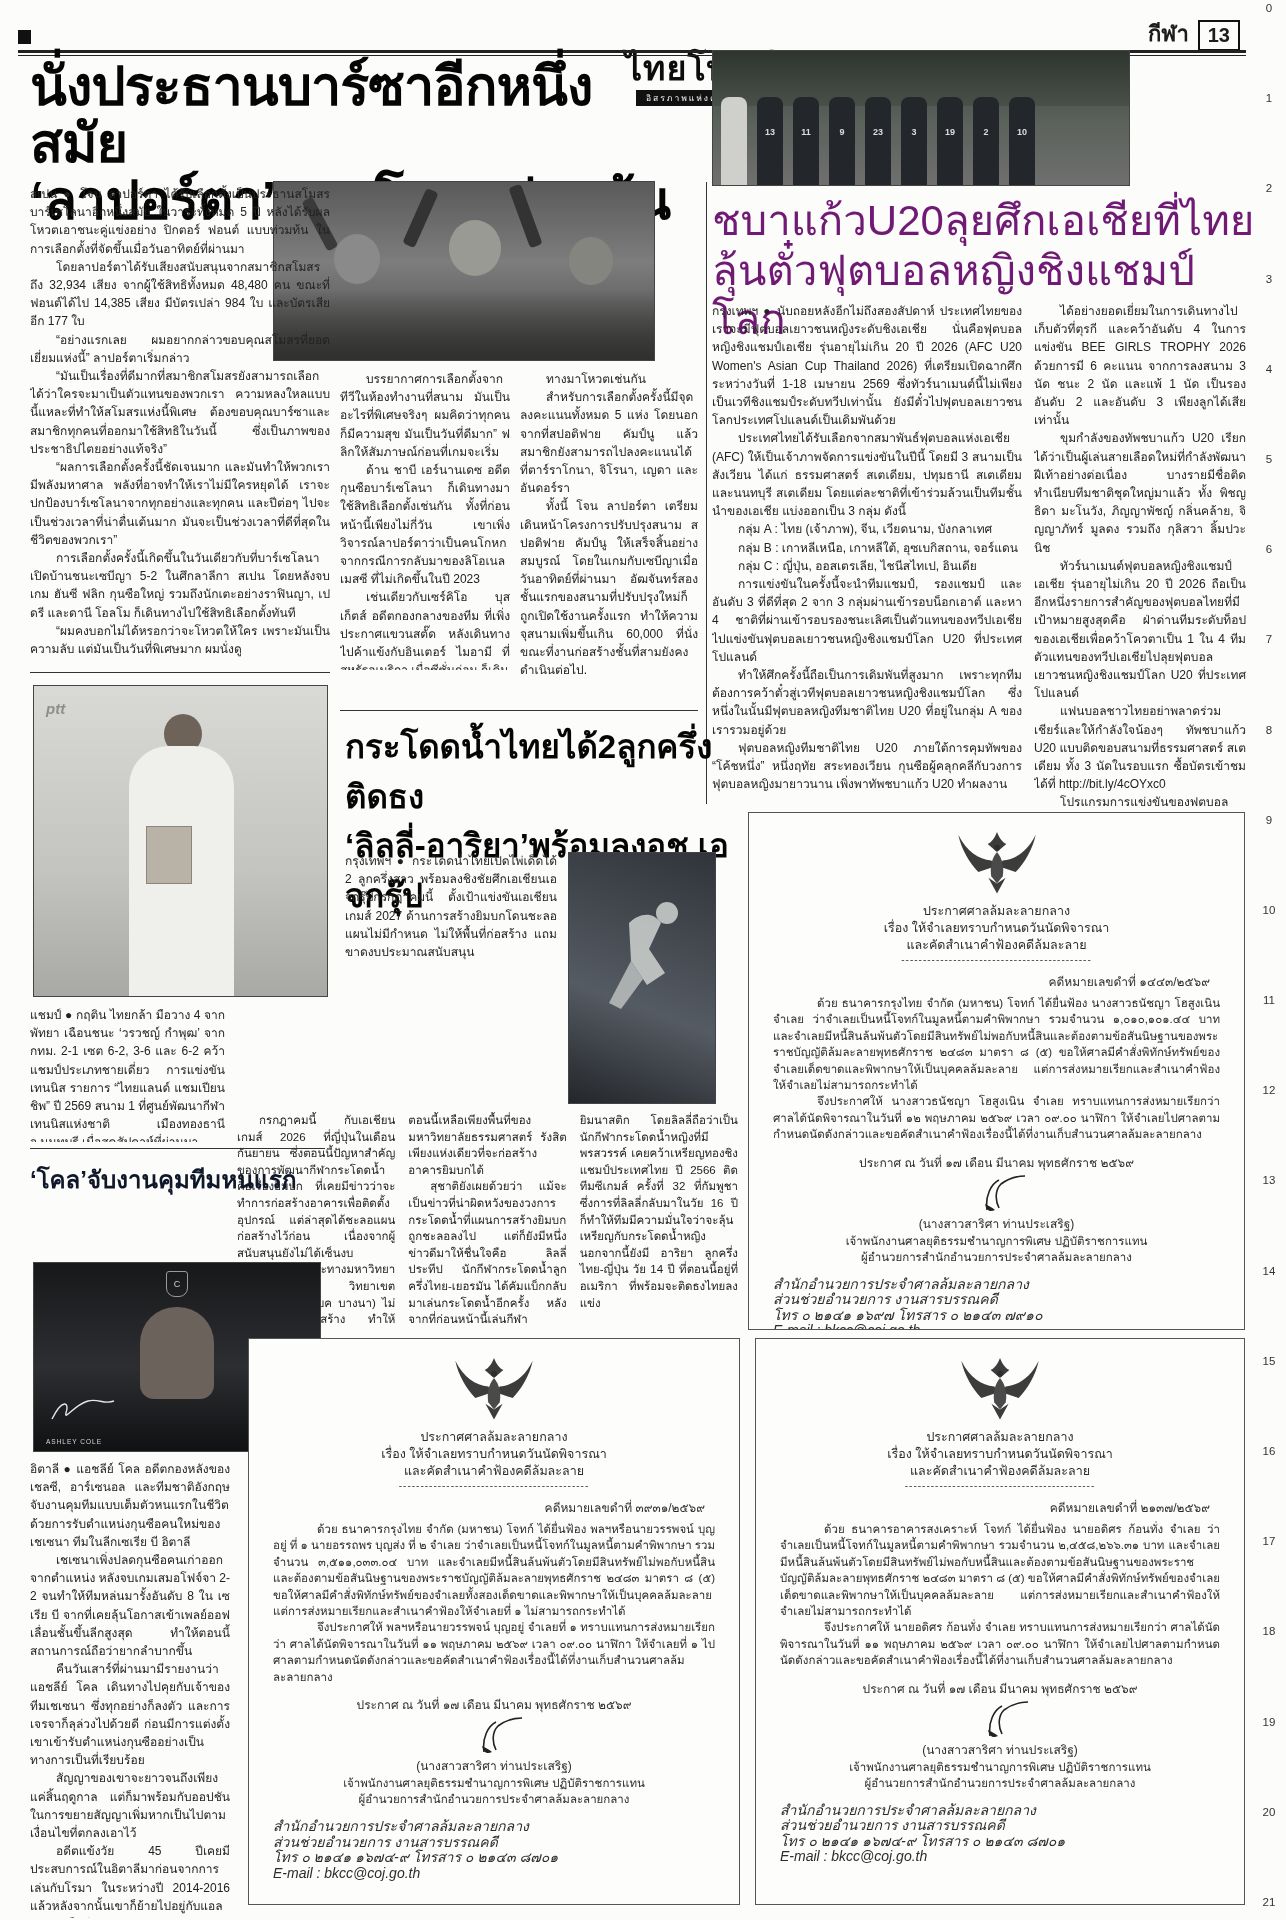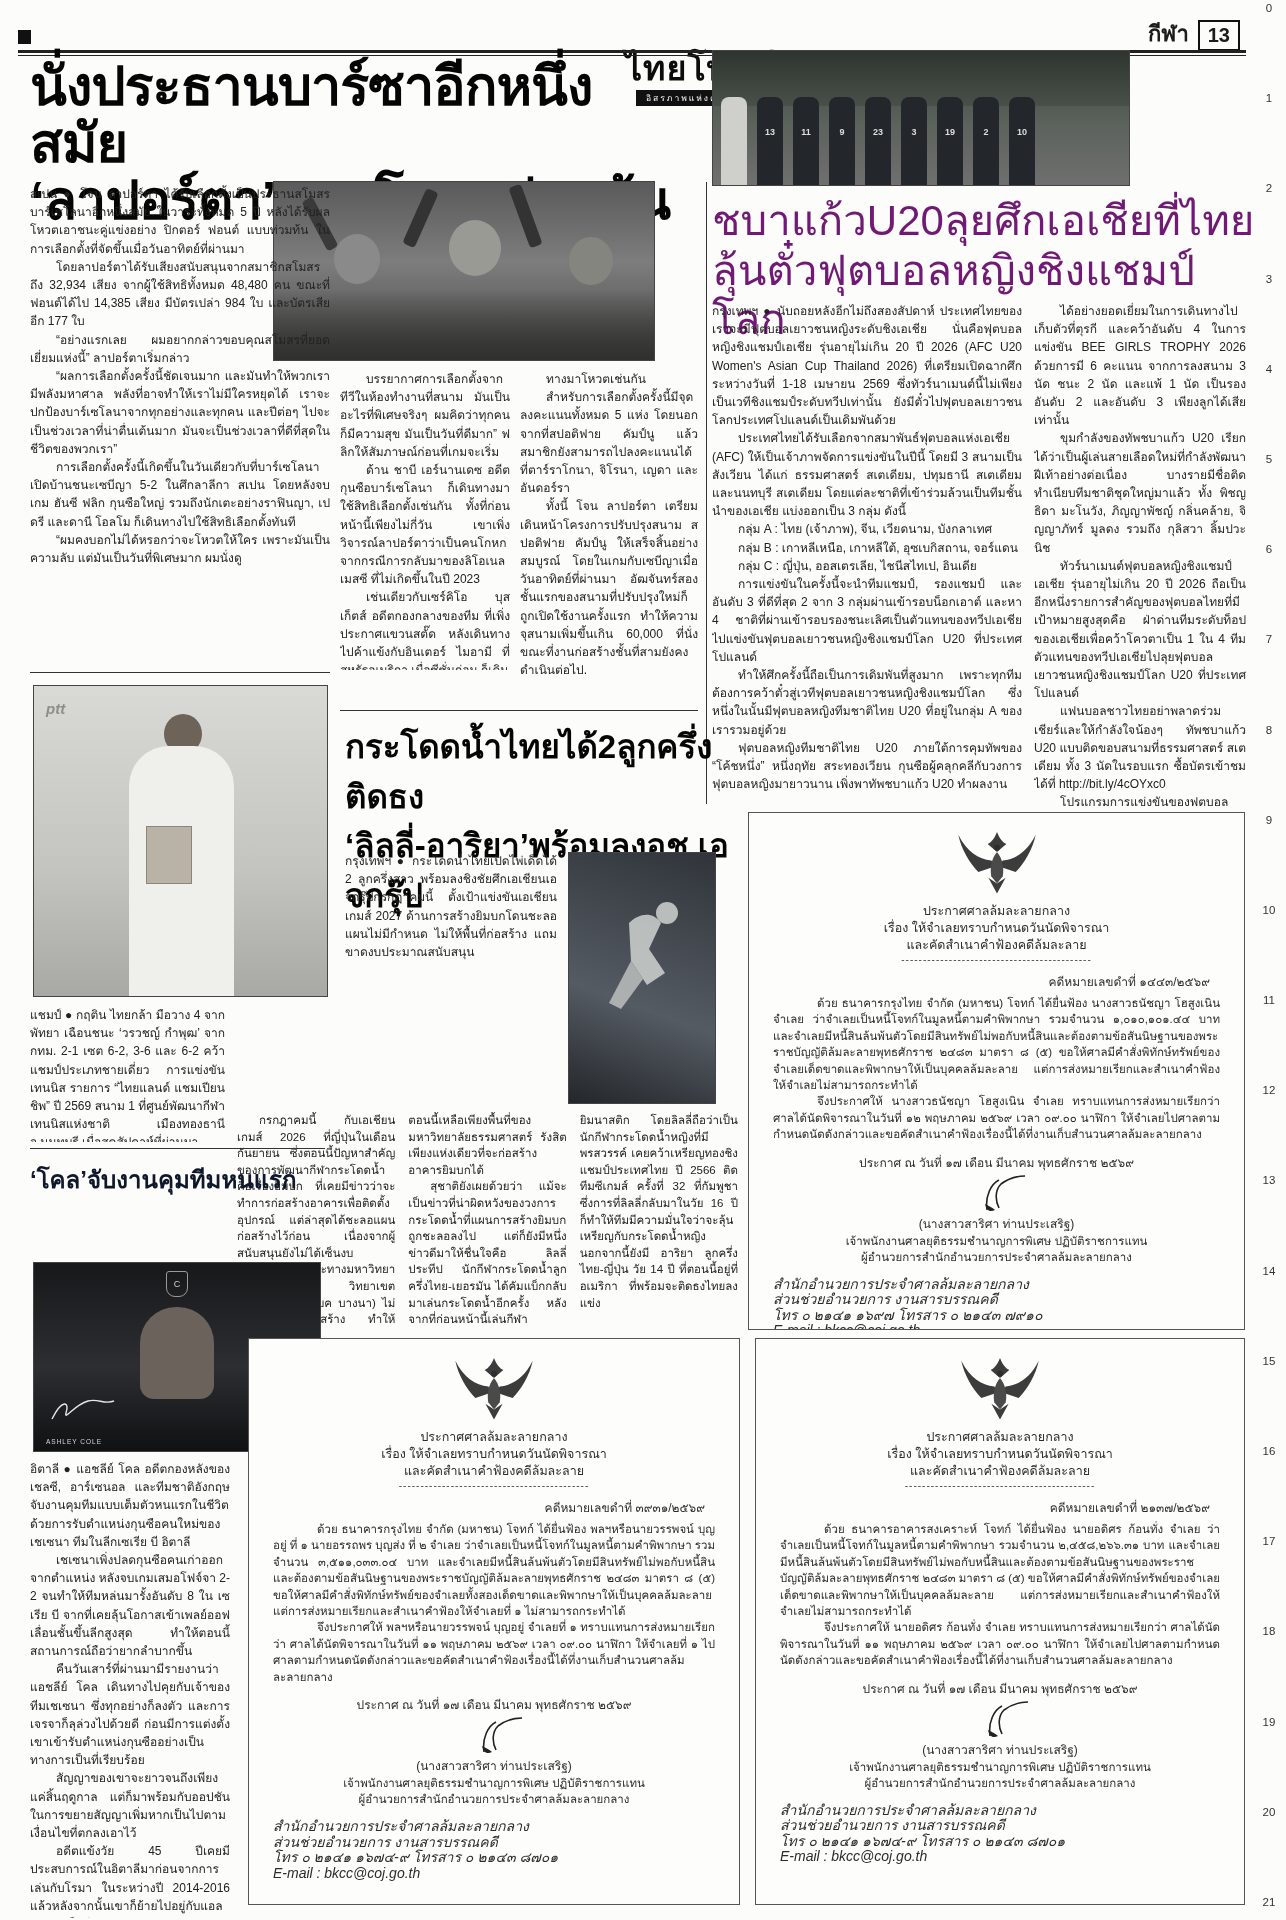--- a/index.html
+++ b/index.html
@@ -110,20 +110,21 @@
     <div class="sil-arm" style="left:245px;top:2px;width:13px;height:64px;transform:rotate(-20deg);background:#333;"></div>
     <div class="sil-arm" style="left:40px;top:14px;width:12px;height:56px;transform:rotate(-28deg);background:#3a3a3a;"></div>
     <div style="position:absolute;left:0;bottom:0;width:100%;height:70px;background:linear-gradient(0deg,#30302e,transparent);"></div>
   </div>
 
   <div class="col bodytext" style="left:30px;top:185px;width:300px;height:478px;">
     <p class="lead"><span class="dateline">สเปน ●</span> <span>โจน ลาปอร์ตา ได้รับเลือกตั้งเป็นประธานสโมสรบาร์เซโลนาอีกหนึ่งสมัย ในวาระทั้งหมด 5 ปี หลังได้รับผลโหวตเอาชนะคู่แข่งอย่าง ปิกตอร์ ฟอนต์ แบบท่วมท้น ในการเลือกตั้งที่จัดขึ้นเมื่อวันอาทิตย์ที่ผ่านมา</span></p>
     <div>
         <p>โดยลาปอร์ตาได้รับเสียงสนับสนุนจากสมาชิกสโมสรถึง 32,934 เสียง จากผู้ใช้สิทธิทั้งหมด 48,480 คน ขณะที่ฟอนต์ได้ไป 14,385 เสียง มีบัตรเปล่า 984 ใบ และบัตรเสียอีก 177 ใบ</p>
         <p>“อย่างแรกเลย ผมอยากกล่าวขอบคุณสโมสรที่ยอดเยี่ยมแห่งนี้” ลาปอร์ตาเริ่มกล่าว</p>
+        <p>“มันเป็นเรื่องที่ดีมากที่สมาชิกสโมสรยังสามารถเลือกได้ว่าใครจะมาเป็นตัวแทนของพวกเรา ความหลงใหลแบบนี้แหละที่ทำให้สโมสรแห่งนี้พิเศษ ต้องขอบคุณบาร์ซาและสมาชิกทุกคนที่ออกมาใช้สิทธิในวันนี้ ซึ่งเป็นภาพของประชาธิปไตยอย่างแท้จริง”</p>
         <p>“ผลการเลือกตั้งครั้งนี้ชัดเจนมาก และมันทำให้พวกเรามีพลังมหาศาล พลังที่อาจทำให้เราไม่มีใครหยุดได้ เราจะปกป้องบาร์เซโลนาจากทุกอย่างและทุกคน และปีต่อๆ ไปจะเป็นช่วงเวลาที่น่าตื่นเต้นมาก มันจะเป็นช่วงเวลาที่ดีที่สุดในชีวิตของพวกเรา”</p>
         <p>การเลือกตั้งครั้งนี้เกิดขึ้นในวันเดียวกับที่บาร์เซโลนาเปิดบ้านชนะเซบีญา 5-2 ในศึกลาลีกา สเปน โดยหลังจบเกม ฮันซี ฟลิก กุนซือใหญ่ รวมถึงนักเตะอย่างราฟินญา, เปดรี และดานี โอลโม ก็เดินทางไปใช้สิทธิเลือกตั้งทันที</p>
         <p>“ผมคงบอกไม่ได้หรอกว่าจะโหวตให้ใคร เพราะมันเป็นความลับ แต่มันเป็นวันที่พิเศษมาก ผมนั่งดู</p>
       </div>
   </div>
   <div class="col bodytext" style="left:340px;top:370px;width:170px;height:300px;">
     <div>
         <p>บรรยากาศการเลือกตั้งจากทีวีในห้องทำงานที่สนาม มันเป็นอะไรที่พิเศษจริงๆ ผมคิดว่าทุกคนก็มีความสุข มันเป็นวันที่ดีมาก” ฟลิกให้สัมภาษณ์ก่อนที่เกมจะเริ่ม</p>
         <p>ด้าน ชาบี เอร์นานเดซ อดีตกุนซือบาร์เซโลนา ก็เดินทางมาใช้สิทธิเลือกตั้งเช่นกัน ทั้งที่ก่อนหน้านี้เพียงไม่กี่วัน เขาเพิ่งวิจารณ์ลาปอร์ตาว่าเป็นคนโกหก จากกรณีการกลับมาของลิโอเนล เมสซี ที่ไม่เกิดขึ้นในปี 2023</p>
         <p>เช่นเดียวกับเซร์คิโอ บุสเก็ตส์ อดีตกองกลางของทีม ที่เพิ่งประกาศแขวนสตั๊ด หลังเดินทางไปค้าแข้งกับอินเตอร์ ไมอามี ที่สหรัฐอเมริกา เมื่อซีซั่นก่อน ก็เดิน</p>

